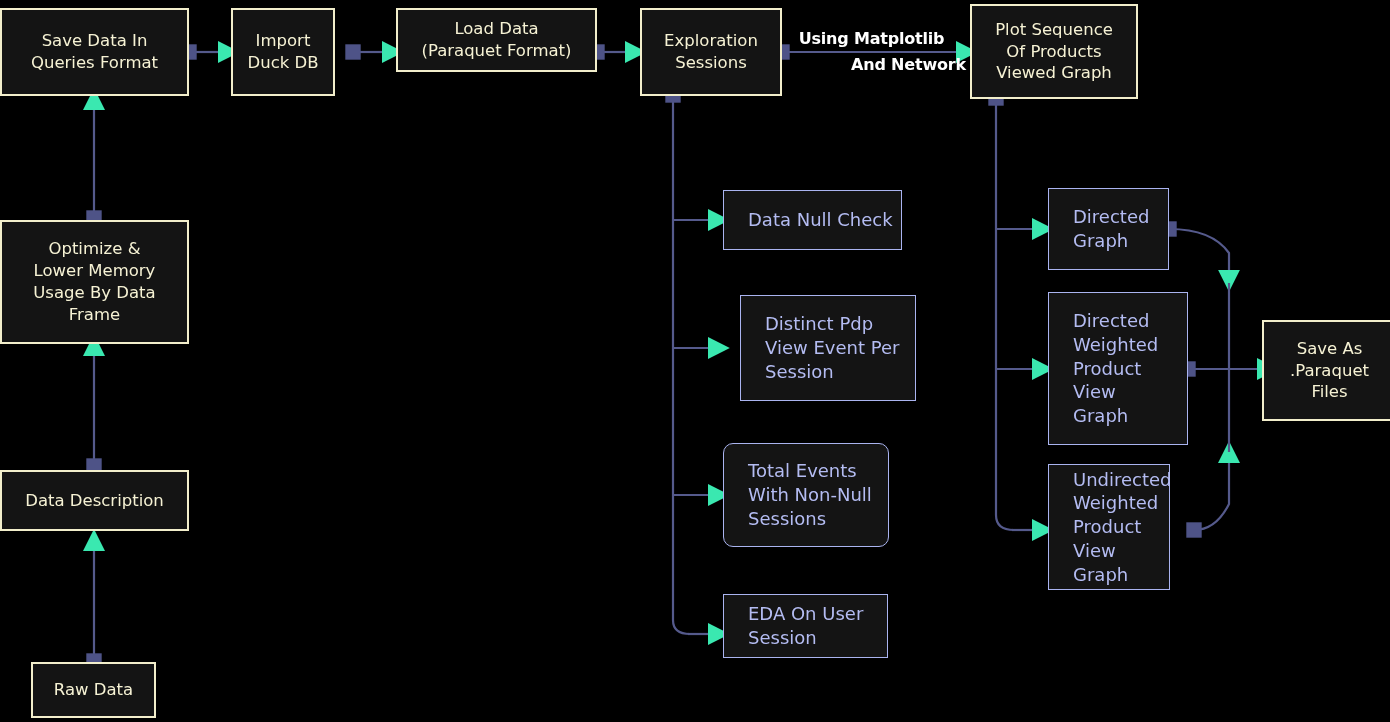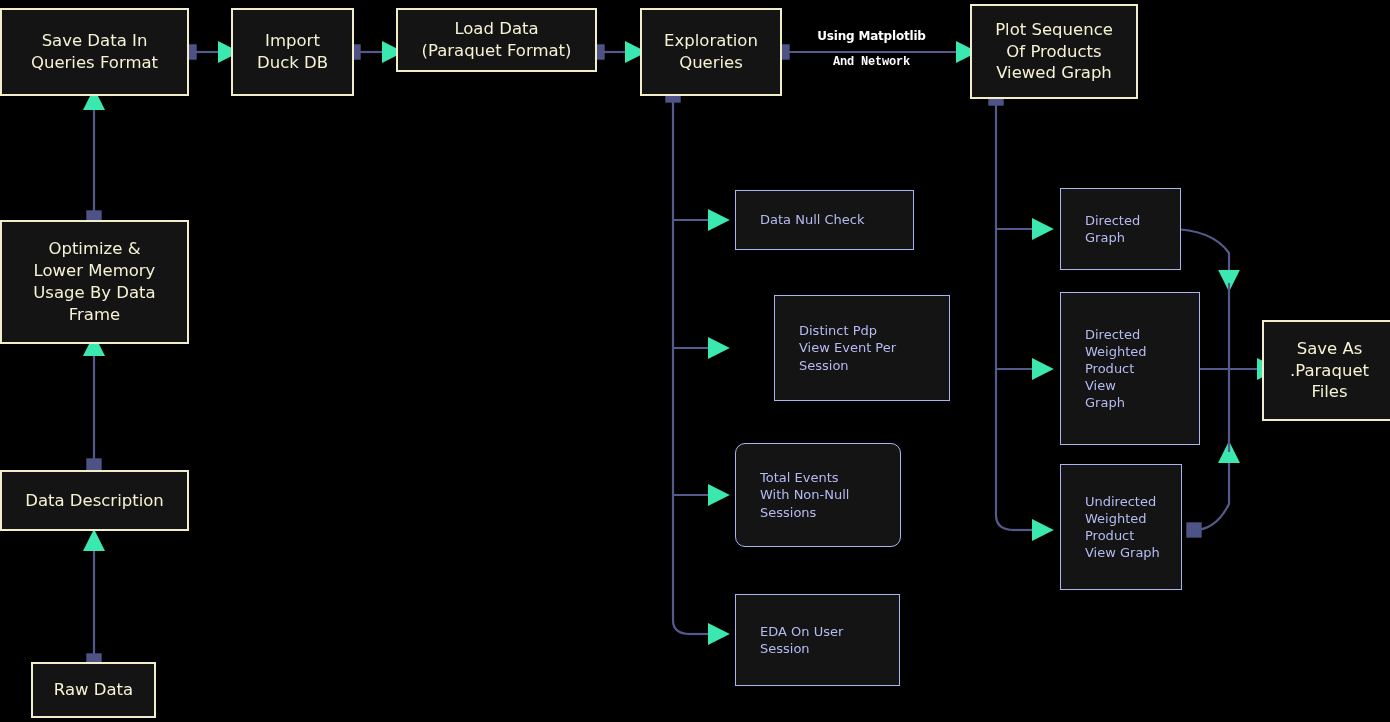--- a/index.html
+++ b/index.html
@@ -41,29 +41,28 @@
     border: 2px solid #f2eecb;
     color: #f6f2d4;
     text-align: center;
     font-size: 16.5px;
   }
   .node.lav {
     border: 1.5px solid #aab4f0;
     color: #b4bcf2;
     text-align: left;
     justify-content: flex-start;
-    font-size: 13px;
+    font-size: 18px;
     padding-left: 24px;
-    margin-left: 12px;
   }
   .edge-label {
     position: absolute;
     color: #ffffff;
     font-weight: bold;
-    font-size: 12px;
+    font-size: 16px;
     font-family: "DejaVu Sans", sans-serif;
     text-align: center;
     white-space: nowrap;
     letter-spacing: -0.2px;
   }
 </style>
 </head>
 <body>
 
 <div id="canvas">
@@ -112,69 +111,69 @@
       <line x1="1188" y1="369" x2="1259" y2="369" marker-start="url(#sq)" marker-end="url(#ah-right)"></line>
 
       <line x1="1229" y1="283" x2="1229" y2="369"></line>
       <line x1="1229" y1="369" x2="1229" y2="452"></line>
     </g>
   </svg>
 
   <div class="node cream" style="left:0px; top:8px; width:189px; height:88px;">Save Data In
 Queries Format</div>
 
-  <div class="node cream" style="left:231px; top:8px; width:123px; height:88px;">Import
+  <div class="node cream" style="left:231px; top:8px; width:104px; height:88px;">Import
 Duck DB</div>
 
   <div class="node cream" style="left:396px; top:8px; width:201px; height:64px;">Load Data
 (Paraquet Format)</div>
 
   <div class="node cream" style="left:640px; top:8px; width:142px; height:88px;">Exploration
-Queries</div>
+Sessions</div>
 
   <div class="node cream" style="left:970px; top:4px; width:168px; height:95px;">Plot Sequence
 Of Products
 Viewed Graph</div>
 
   <div class="node cream" style="left:0px; top:220px; width:189px; height:124px;">Optimize &amp;
 Lower Memory
 Usage By Data
 Frame</div>
 
   <div class="node cream" style="left:0px; top:470px; width:189px; height:61px;">Data Description</div>
 
   <div class="node cream" style="left:31px; top:662px; width:125px; height:56px;">Raw Data</div>
 
   <div class="node cream" style="left:1262px; top:320px; width:135px; height:101px;">Save As
 .Paraquet
 Files</div>
 
   <div class="node lav" style="left:723px; top:190px; width:179px; height:60px;">Data Null Check</div>
 
-  <div class="node lav" style="left:762px; top:295px; width:176px; height:106px;">Distinct Pdp
+  <div class="node lav" style="left:740px; top:295px; width:176px; height:106px;">Distinct Pdp
 View Event Per
 Session</div>
 
   <div class="node lav" style="left:723px; top:443px; width:166px; height:104px;border-radius:10px;">Total Events
 With Non-Null
 Sessions</div>
 
-  <div class="node lav" style="left:723px; top:594px; width:165px; height:92px;">EDA On User
+  <div class="node lav" style="left:723px; top:594px; width:165px; height:64px;">EDA On User
 Session</div>
 
   <div class="node lav" style="left:1048px; top:188px; width:121px; height:82px;">Directed
 Graph</div>
 
   <div class="node lav" style="left:1048px; top:292px; width:140px; height:153px;">Directed
 Weighted
 Product
 View
 Graph</div>
 
   <div class="node lav" style="left:1048px; top:464px; width:122px; height:126px;">Undirected
 Weighted
 Product
 View Graph</div>
 
   <div class="edge-label" style="left:795px; top:29px; width:153px;">Using Matplotlib</div>
-  <div class="edge-label" style="left:795px; top:55px; width:153px;font-family:Liberation Mono, monospace;">And Network</div>
+  <div class="edge-label" style="left:832px; top:55px; width:153px;">And Network</div>
 
 </div>
 
 </body></html>

